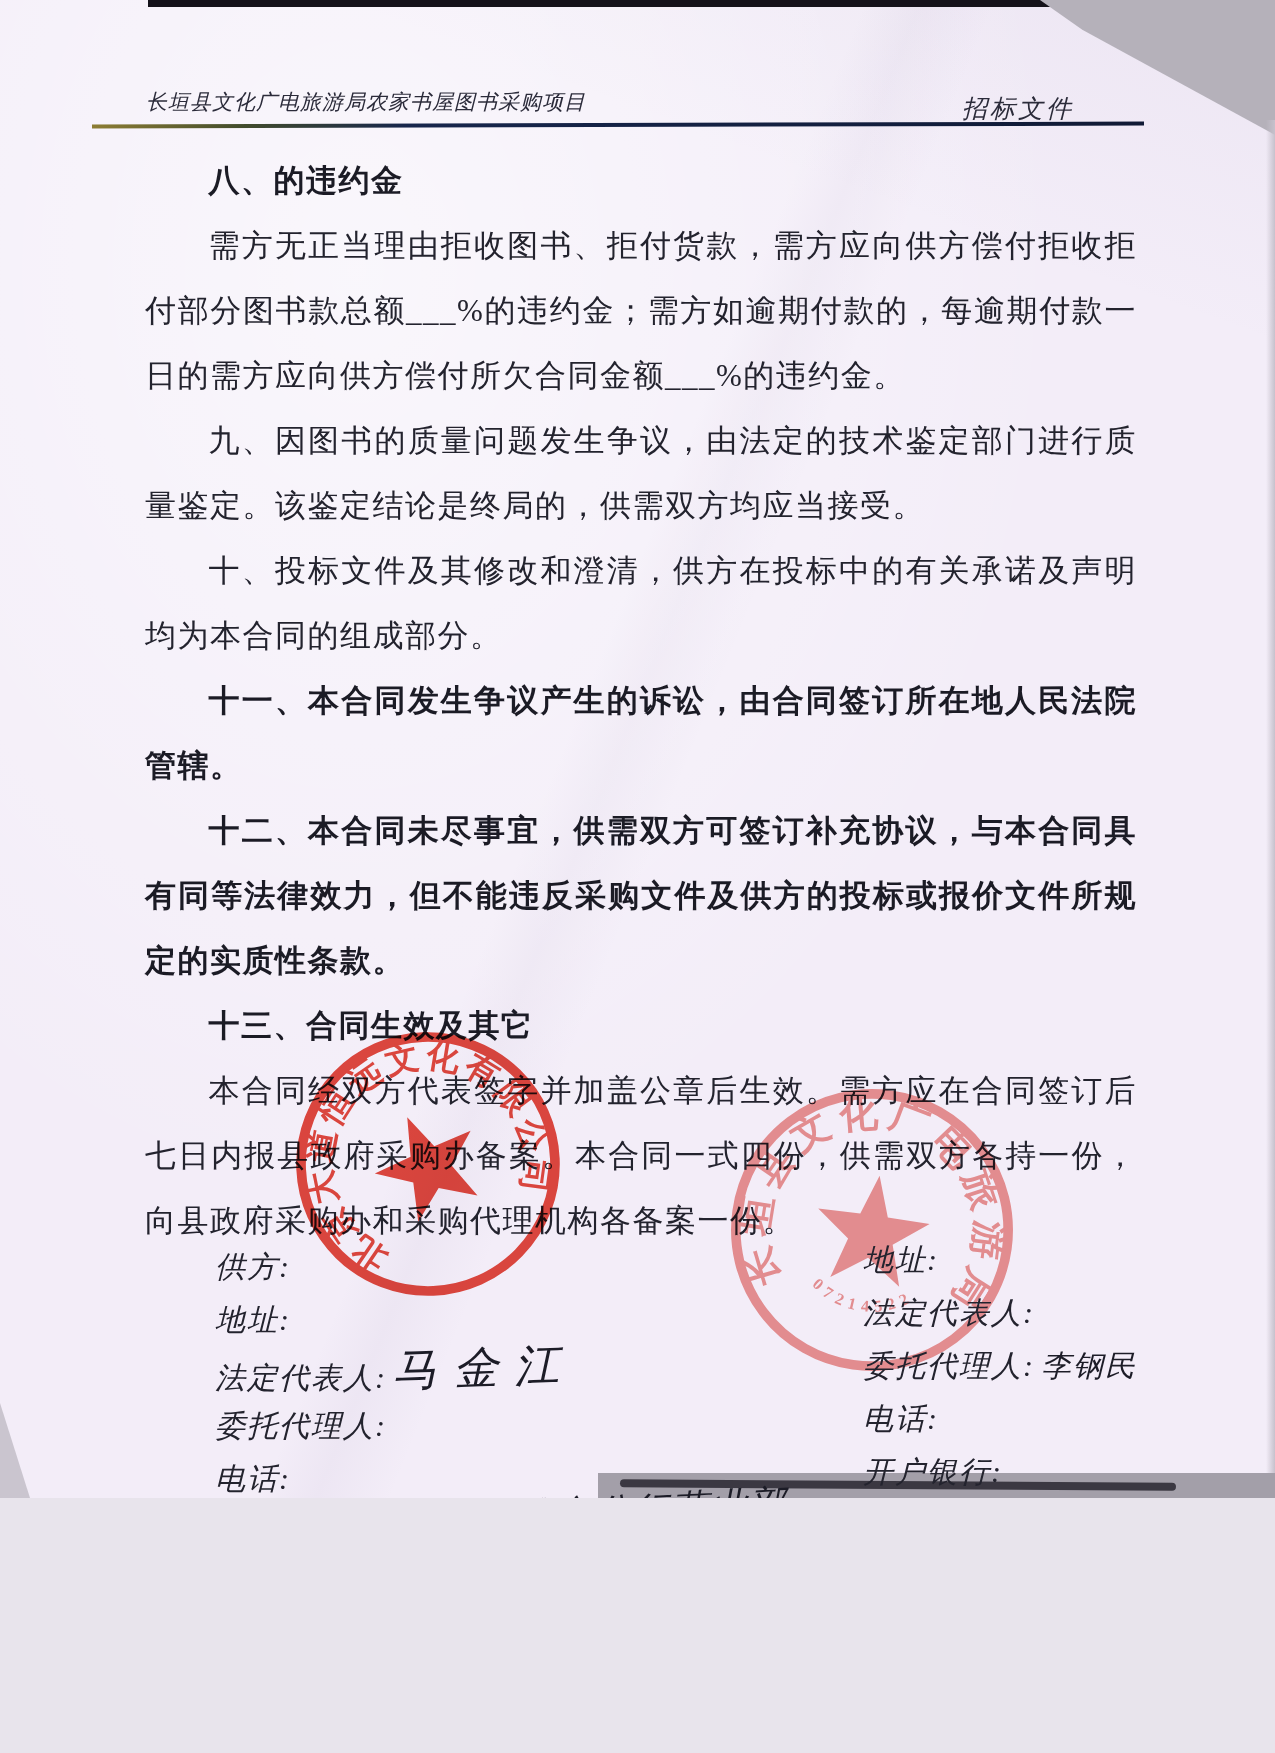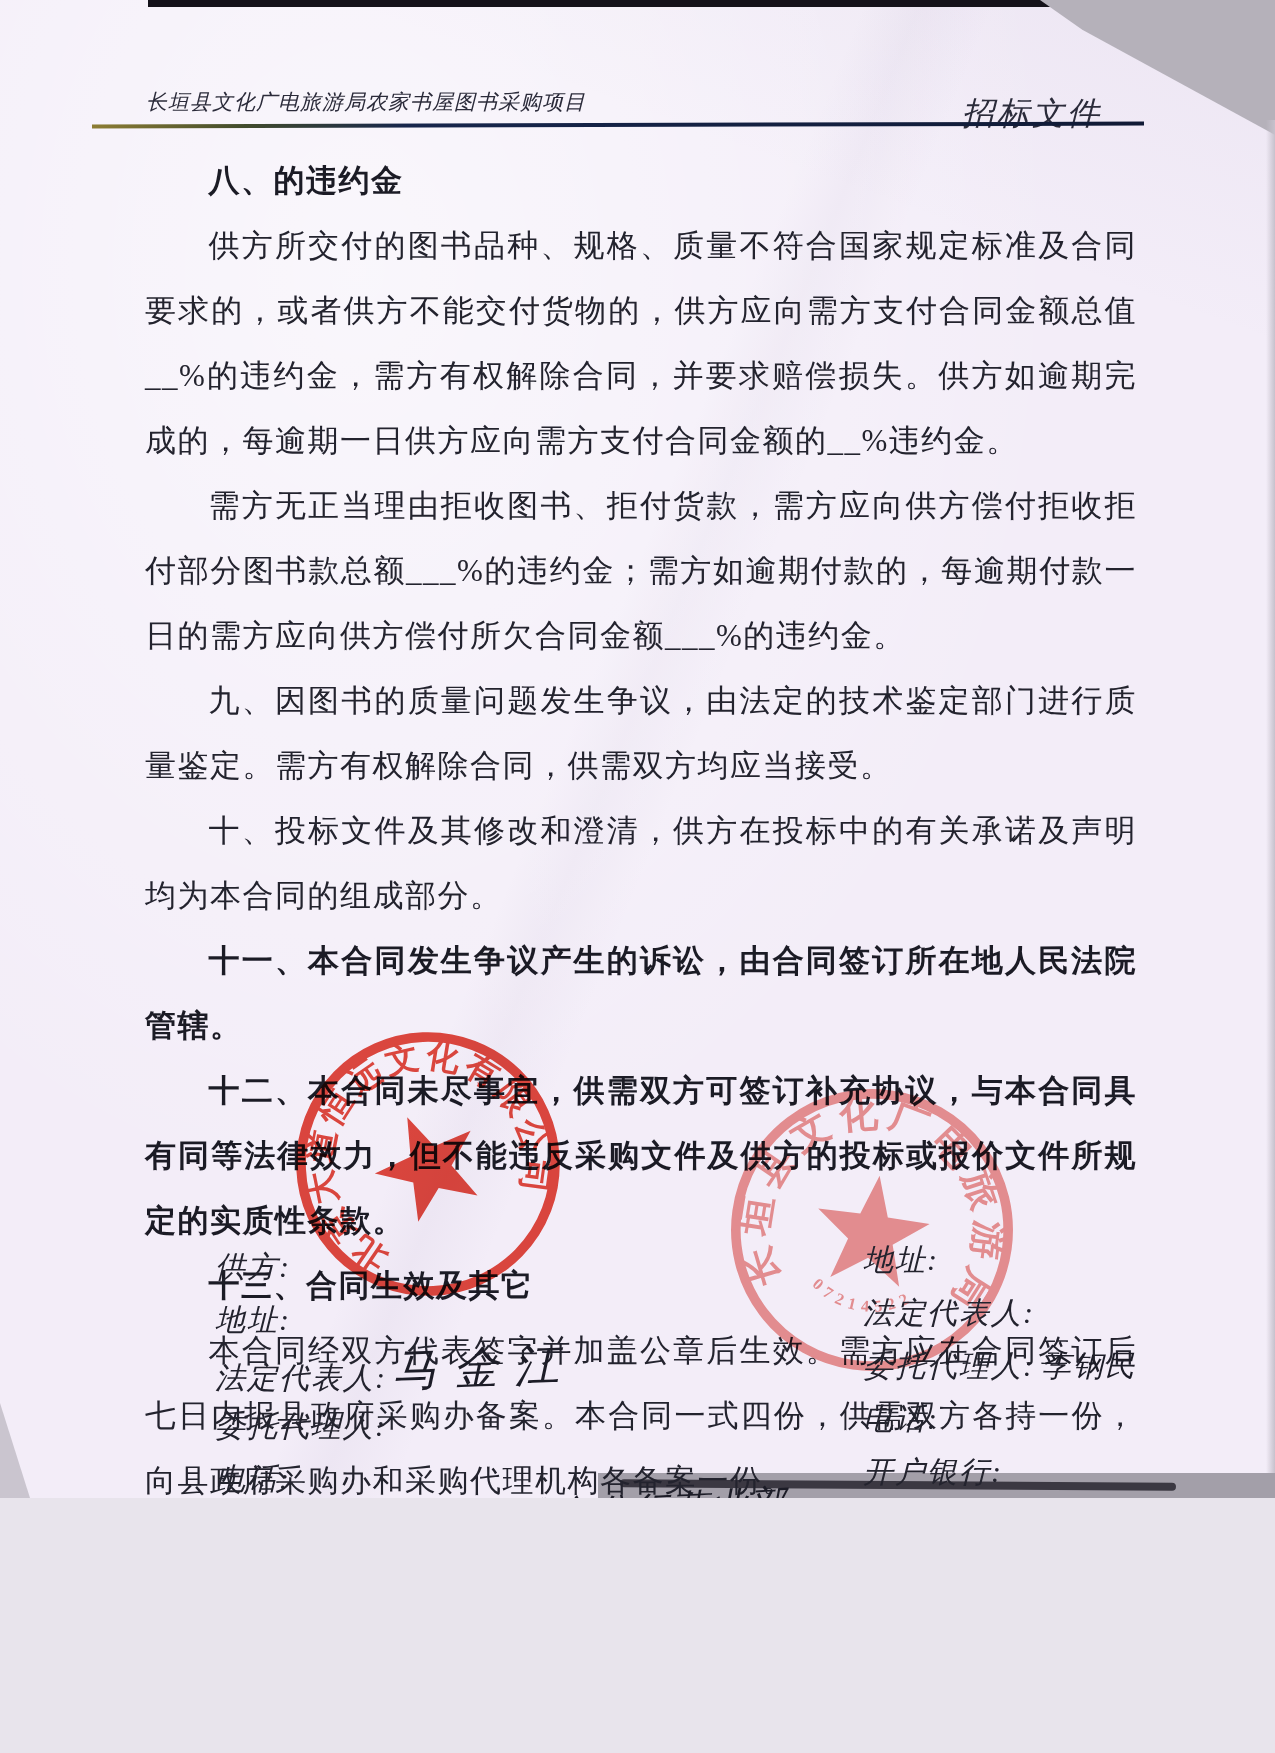--- a/index.html
+++ b/index.html
@@ -24,21 +24,21 @@
     background:linear-gradient(to left,#c6c1cc,rgba(198,193,204,0));}
   .edge-bottom{position:absolute;left:598px;bottom:0;width:677px;height:25px;background:#a39fa9;}
   .edge-bottom-line{position:absolute;left:620px;bottom:9px;width:556px;height:8px;background:#3b3842;
     border-radius:4px;transform:rotate(.35deg);}
   .corner-bl{position:absolute;left:0;bottom:0;width:30px;height:95px;background:#cac5cf;
     clip-path:polygon(0 0,0 100%,100% 100%);}
 
   
   .hdr-left{position:absolute;left:146px;top:88px;font-size:21px;font-style:italic;
     letter-spacing:1px;color:#2b2b3a;}
-  .hdr-right{position:absolute;left:962px;top:92px;font-size:32px;font-style:italic;
+  .hdr-right{position:absolute;left:962px;top:92px;font-size:25px;font-style:italic;
     letter-spacing:3px;color:#2b2b3a;}
   .hdr-rule{position:absolute;left:92px;top:123px;width:1052px;height:4px;
     background:linear-gradient(to right,#8d7d33 0%,#434d2c 14%,#17264c 30%,#101a35 100%);
     transform:rotate(-.15deg);}
 
   
   .body-text{position:absolute;left:145px;top:148px;width:992px;}
   .para{
     margin:0;
     text-indent:2.05em;
@@ -86,23 +86,22 @@
   <div class="edge-bottom"></div>
   <div class="edge-bottom-line"></div>
   <div class="corner-bl"></div>
 
   <div class="hdr-left">长垣县文化广电旅游局农家书屋图书采购项目</div>
   <div class="hdr-right">招标文件</div>
   <div class="hdr-rule"></div>
 
   <div class="body-text">
       <p class="para bold">八、的违约金</p>
-      <p class="para">供方所交付的图书品种、规格、质量不符合国家规定标准及合同要求的，或者供方不能交付货物的，供方应向需方支付合同金额总值__%的违约金，需方有权解除合同，并要求赔偿损失。供方如逾期完成的，每逾期一日供方应向需方支付合同金额的__%违约金。</p>
       <p class="para">需方无正当理由拒收图书、拒付货款，需方应向供方偿付拒收拒付部分图书款总额___%的违约金；需方如逾期付款的，每逾期付款一日的需方应向供方偿付所欠合同金额___%的违约金。</p>
-      <p class="para">九、因图书的质量问题发生争议，由法定的技术鉴定部门进行质量鉴定。需方有权解除合同，供需双方均应当接受。</p>
+      <p class="para">九、因图书的质量问题发生争议，由法定的技术鉴定部门进行质量鉴定。该鉴定结论是终局的，供需双方均应当接受。</p>
       <p class="para">十、投标文件及其修改和澄清，供方在投标中的有关承诺及声明均为本合同的组成部分。</p>
       <p class="para bold">十一、本合同发生争议产生的诉讼，由合同签订所在地人民法院管辖。</p>
       <p class="para bold">十二、本合同未尽事宜，供需双方可签订补充协议，与本合同具有同等法律效力，但不能违反采购文件及供方的投标或报价文件所规定的实质性条款。</p>
       <p class="para bold">十三、合同生效及其它</p>
       <p class="para">本合同经双方代表签字并加盖公章后生效。需方应在合同签订后七日内报县政府采购办备案。本合同一式四份，供需双方各持一份，向县政府采购办和采购代理机构各备案一份。</p>
     </div>
 
   <svg class="stamp stamp-supplier" viewBox="0 0 200 200">
     <polygon points="100,63 109.4,90.1 138,90.6 115.2,107.9 123.5,135.4 100,119 76.5,135.4 84.8,107.9 62,90.6 90.6,90.1" fill="#e23a2e"></polygon>
     <circle cx="100" cy="100" r="92" fill="none" stroke="#e23a2e" stroke-width="7"></circle>

